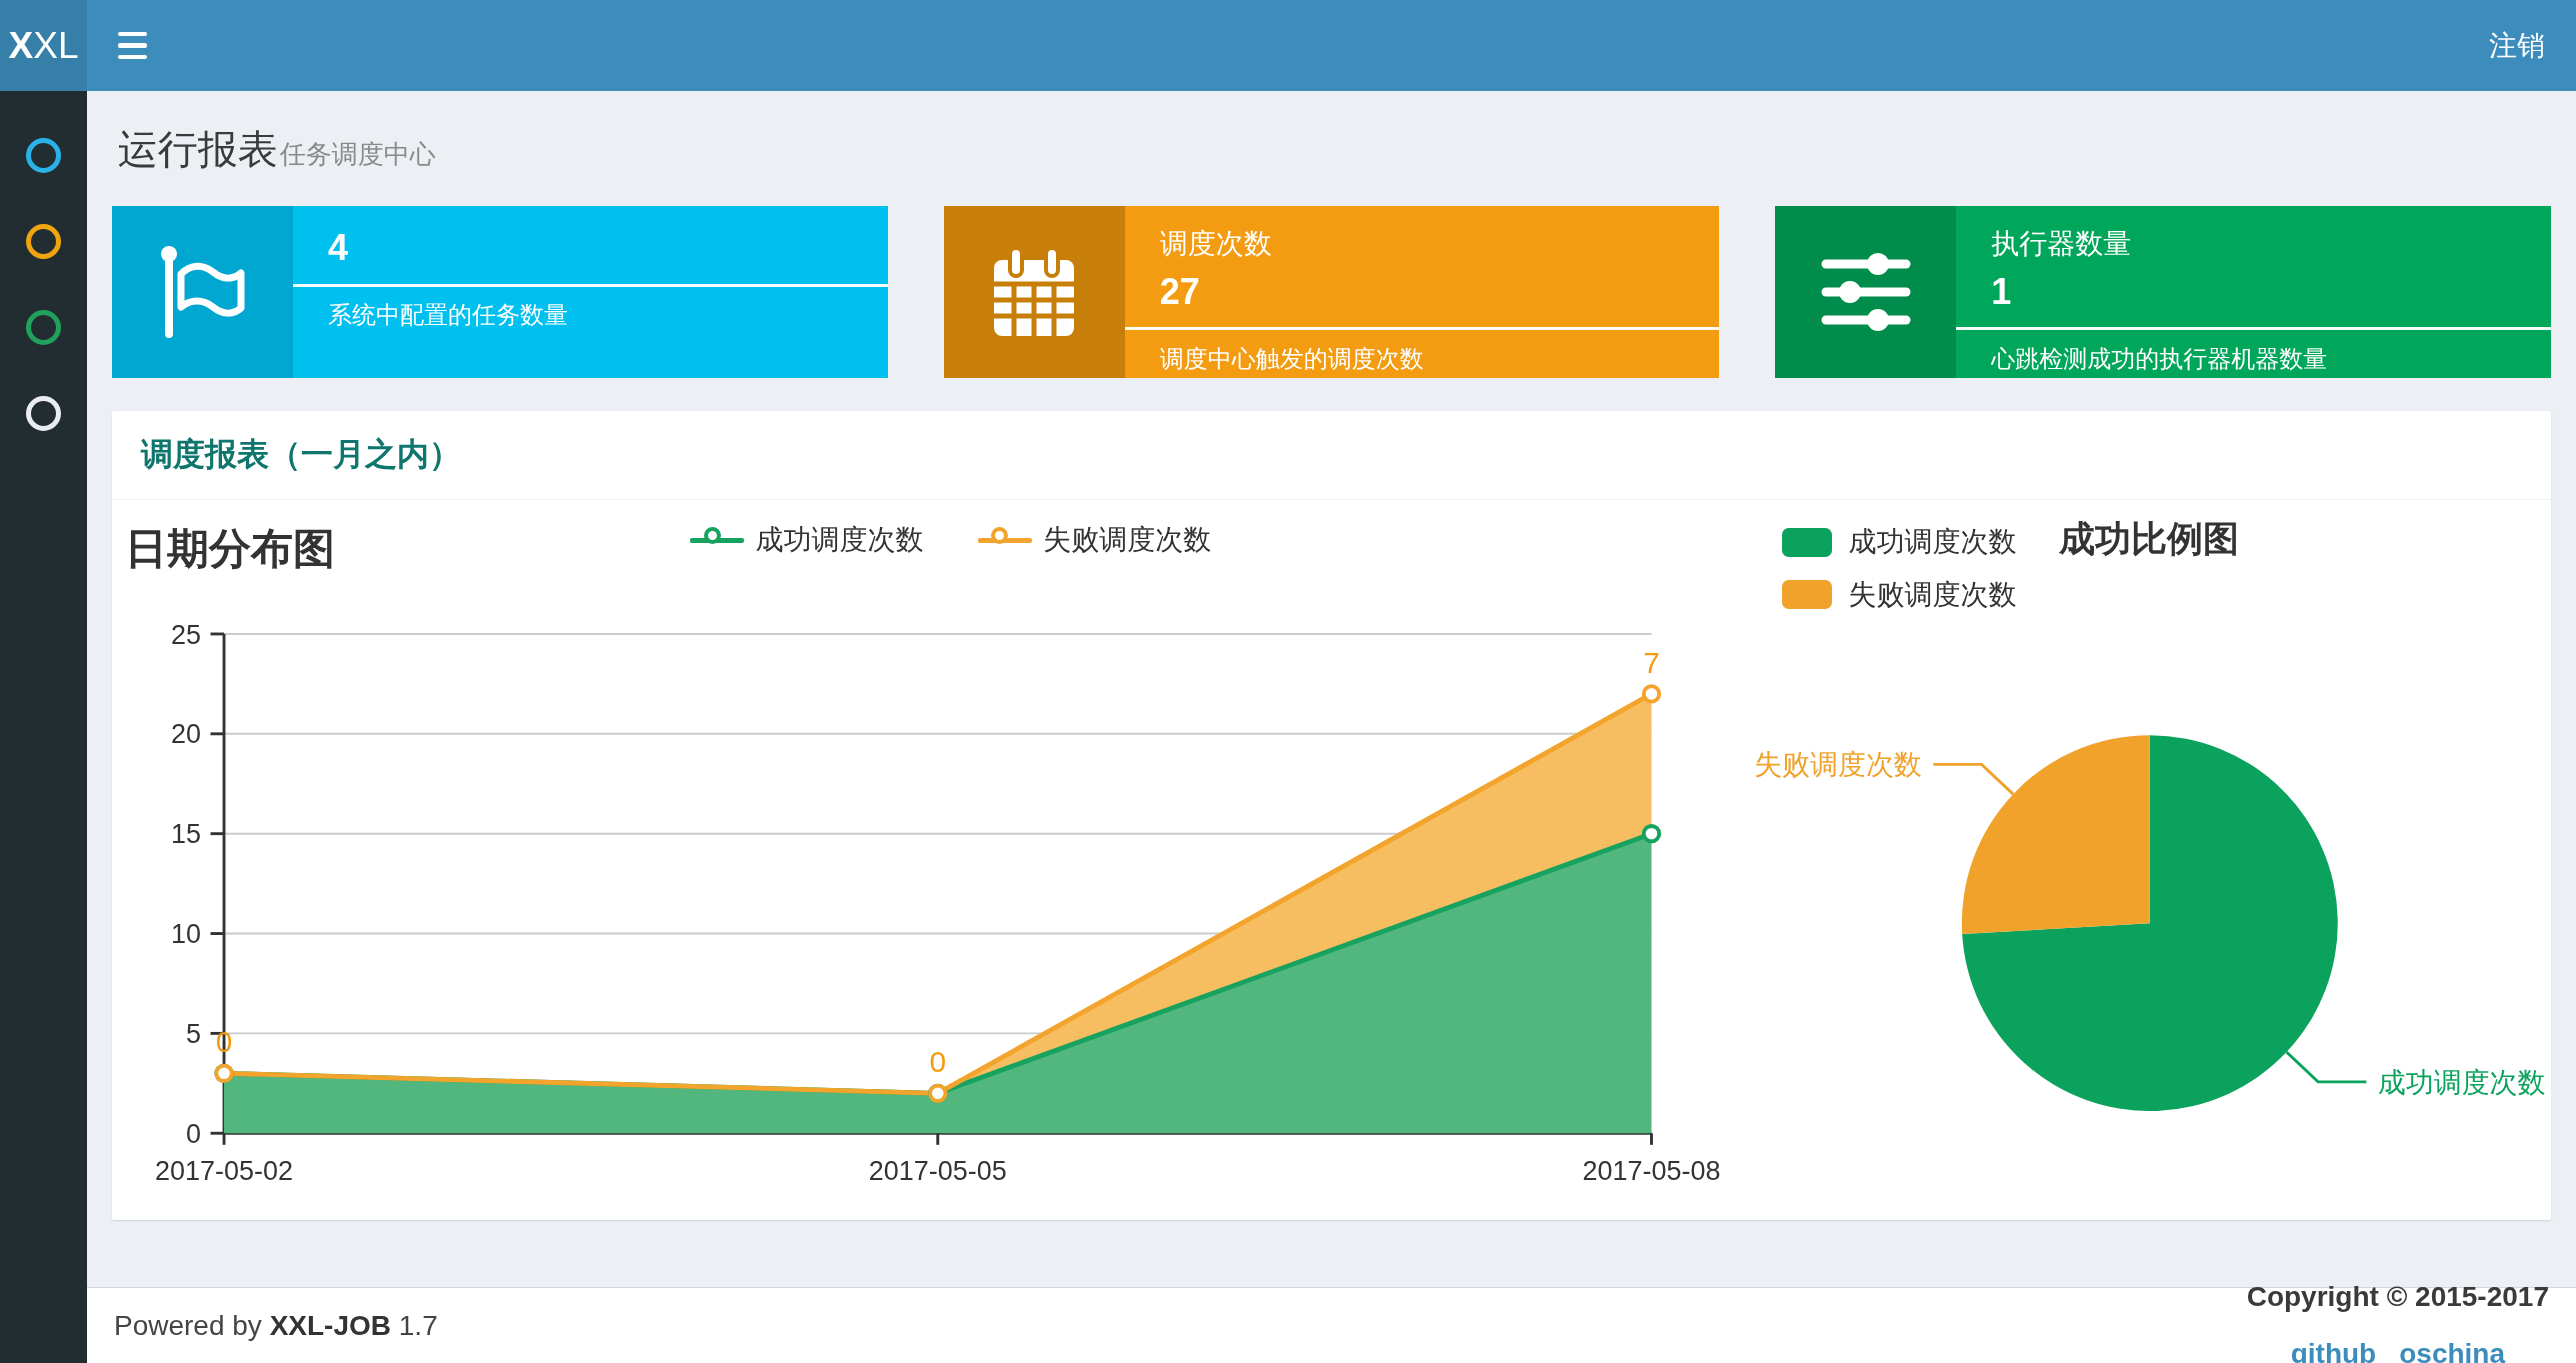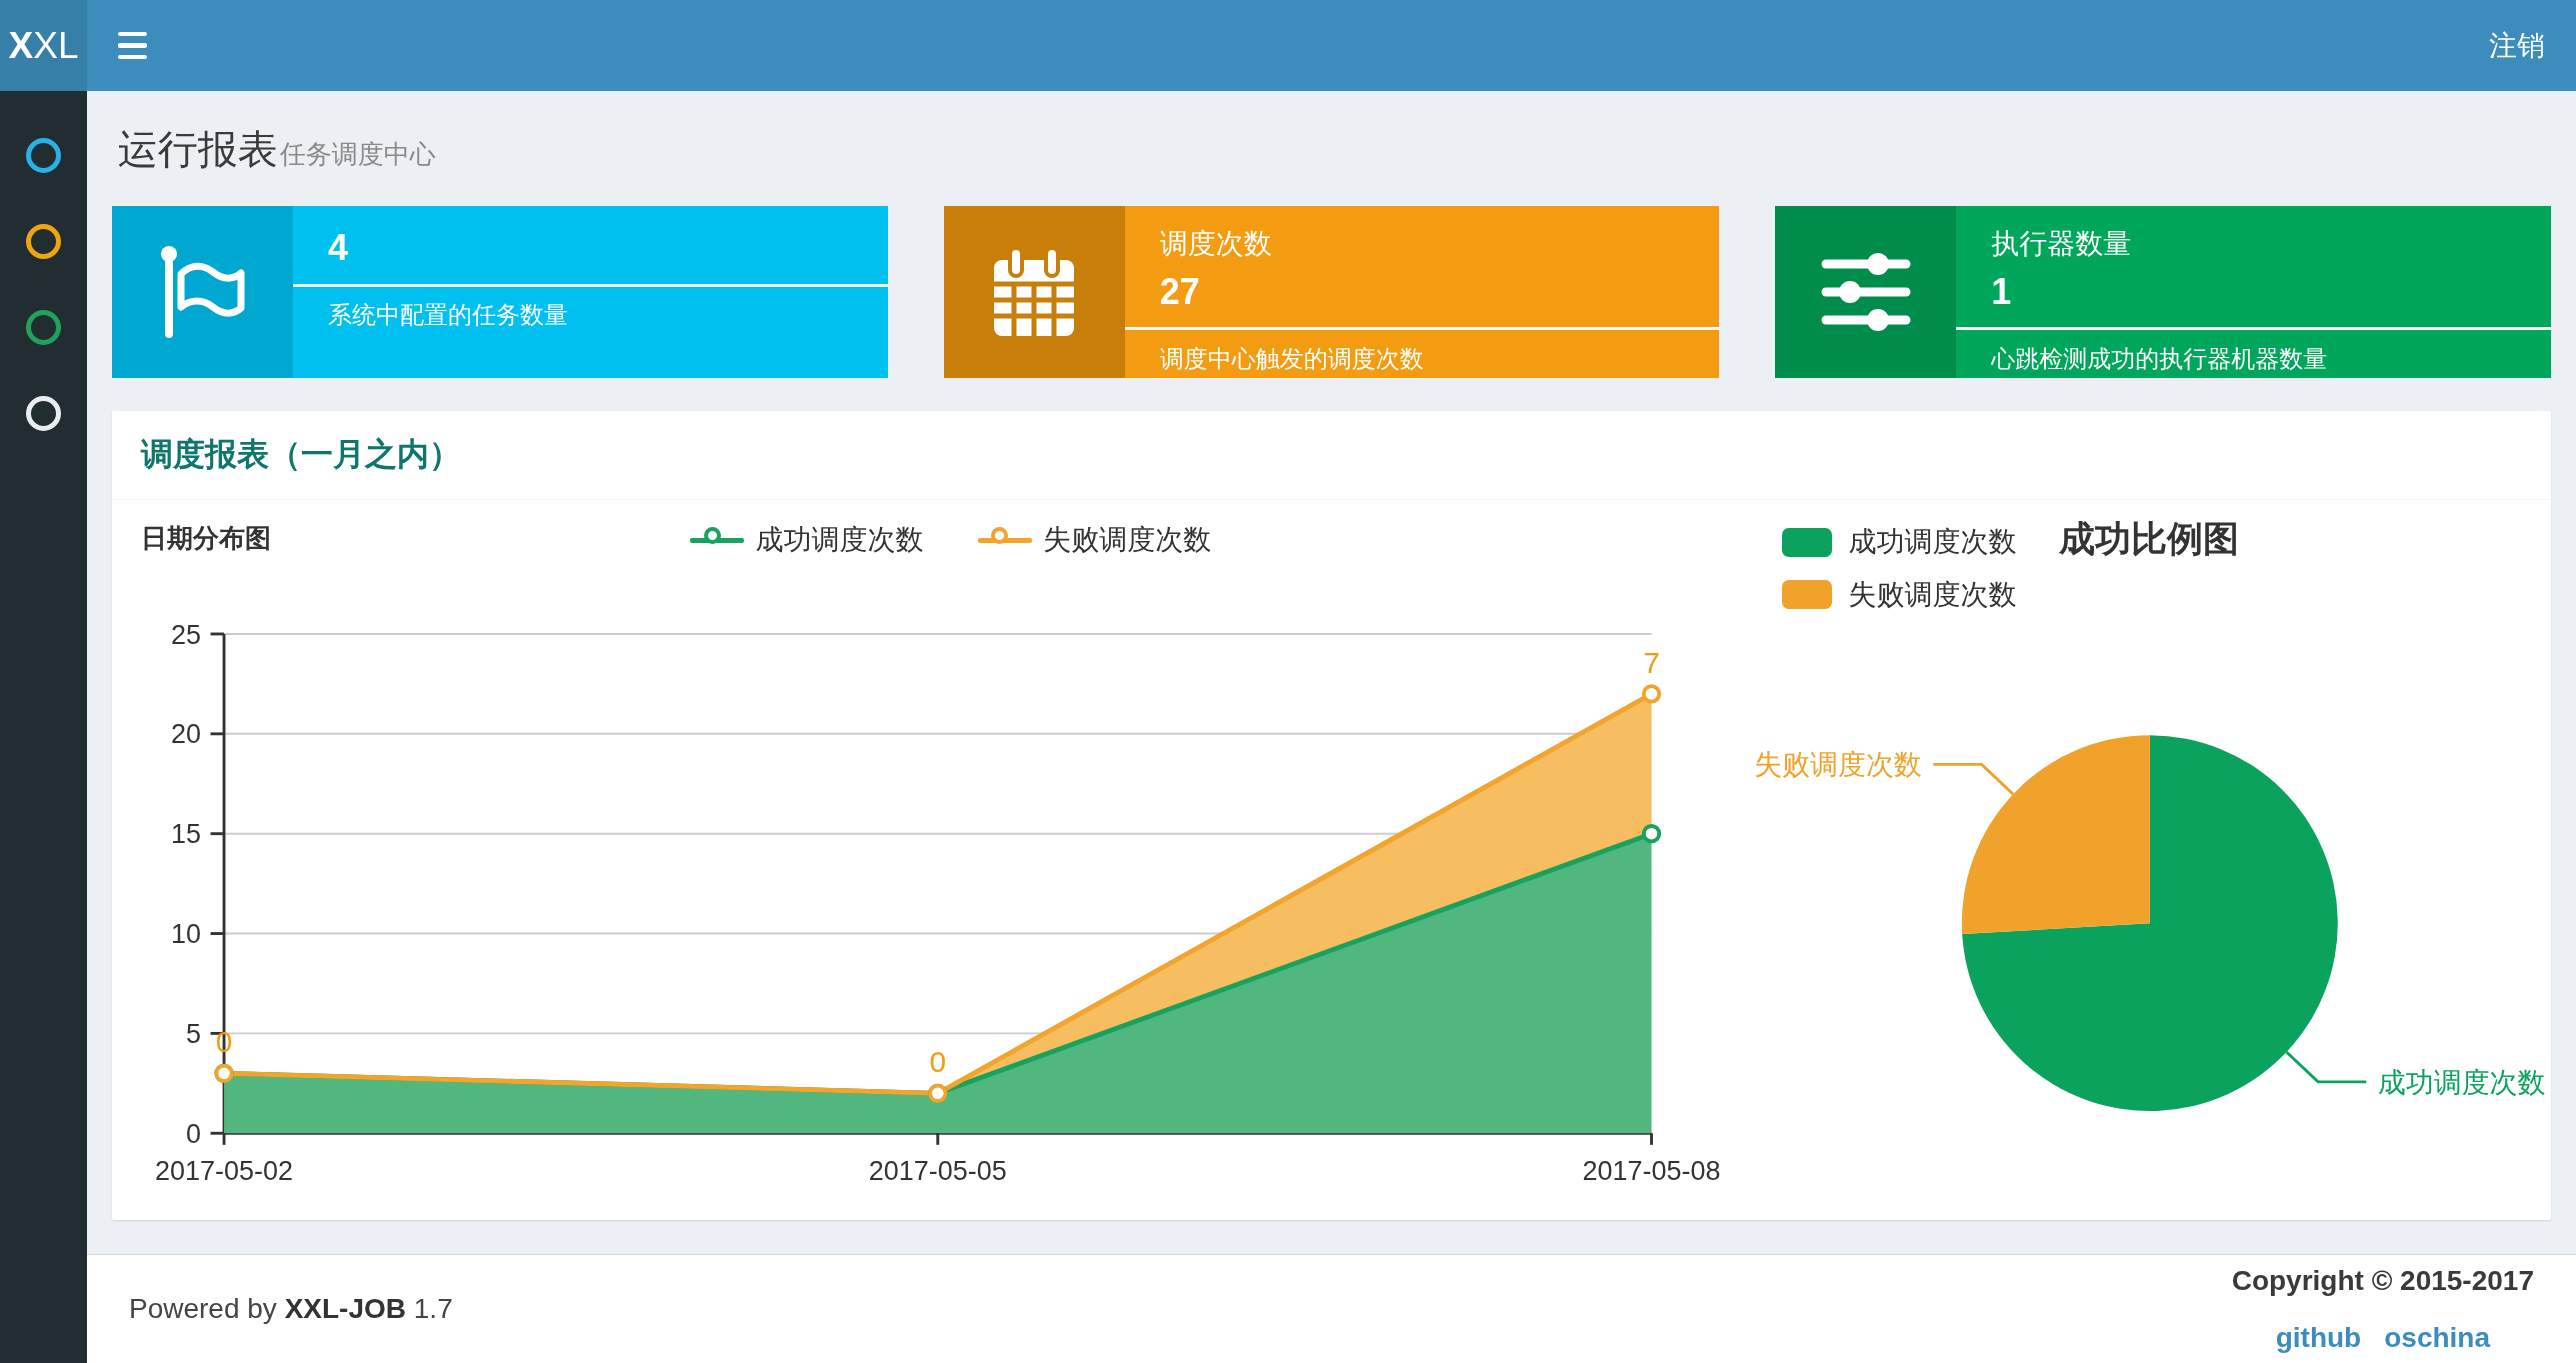--- a/index.html
+++ b/index.html
@@ -36,34 +36,34 @@
   .card-value { font-size:36px; font-weight:700; margin-top:7.7px; }
   .card-hr { height:2.9px; background:rgba(255,255,255,.95); margin:14.5px -35px 12.5px -35px; }
   .card-desc { font-size:24px; }
   
   .panel { margin-top:33px; background:#fff; border-radius:1.9px; box-shadow:0 1px 1.9px rgba(0,0,0,.12); }
   .panel-header { padding:22px 29px; font-size:32px; color:#0f766e; border-bottom:1px solid #f4f4f4;font-weight:bold; }
   .panel-body { position:relative; height:720px; }
   #chartSvg { position:absolute; left:0; top:0; }
   svg text { font-family:"Liberation Sans","DejaVu Sans",sans-serif; }
   .chart-title { position:absolute; font-weight:700; color:#333; }
-  .title-line { left:29px; top:21px; font-size:26px; }
+  .title-line { left:13px; top:21px; font-size:42px; }
   .title-pie  { left:1947px; top:15.4px; font-size:36px; }
   .line-legend { position:absolute; left:578px; top:21px; display:flex; gap:54px; }
   .lleg-item { display:flex; align-items:center; gap:11.6px; cursor:pointer; }
   .lleg-glyph { position:relative; width:54px; height:29px; }
   .lleg-glyph .ln { position:absolute; left:0; right:0; top:12.5px; height:4.8px; border-radius:1.9px; }
   .lleg-glyph .ci { position:absolute; left:13.5px; top:1px; width:17.4px; height:17.4px; border-radius:50%; border:4.8px solid; background:#fff; }
   .lleg-label,.pleg-label { font-size:28px; color:#333; }
   .pie-legend { position:absolute; left:1670px; top:23px; display:flex; flex-direction:column; gap:14.5px; }
   .pleg-item { display:flex; align-items:center; gap:16.4px; cursor:pointer; }
   .pleg-swatch { width:50px; height:29px; border-radius:6.7px; }
   
-  .footer { position:absolute; left:87px; right:0; bottom:0; height:109px; background:#fff; border-top:1px solid #d2d6de;
-            display:flex; align-items:center; justify-content:space-between; padding:0 42px; font-size:28px; color:#444; }
+  .footer { position:absolute; left:87px; right:0; bottom:0; height:76px; background:#fff; border-top:1px solid #d2d6de;
+            display:flex; align-items:center; justify-content:space-between; padding:0 27px; font-size:28px; color:#444; }
   .f-left b { color:#333; }
   .f-right { display:flex; align-items:center; gap:25px;flex-direction:column; }
   .f-right .copy { font-weight:700; color:#3a3a3a; }
   .f-links { display:flex; gap:23px; }
   .f-links a { color:#3c8dbc; font-weight:700; text-decoration:none; cursor:pointer; }
 </style>
 </head>
 <body>
 
 <header class="navbar">

